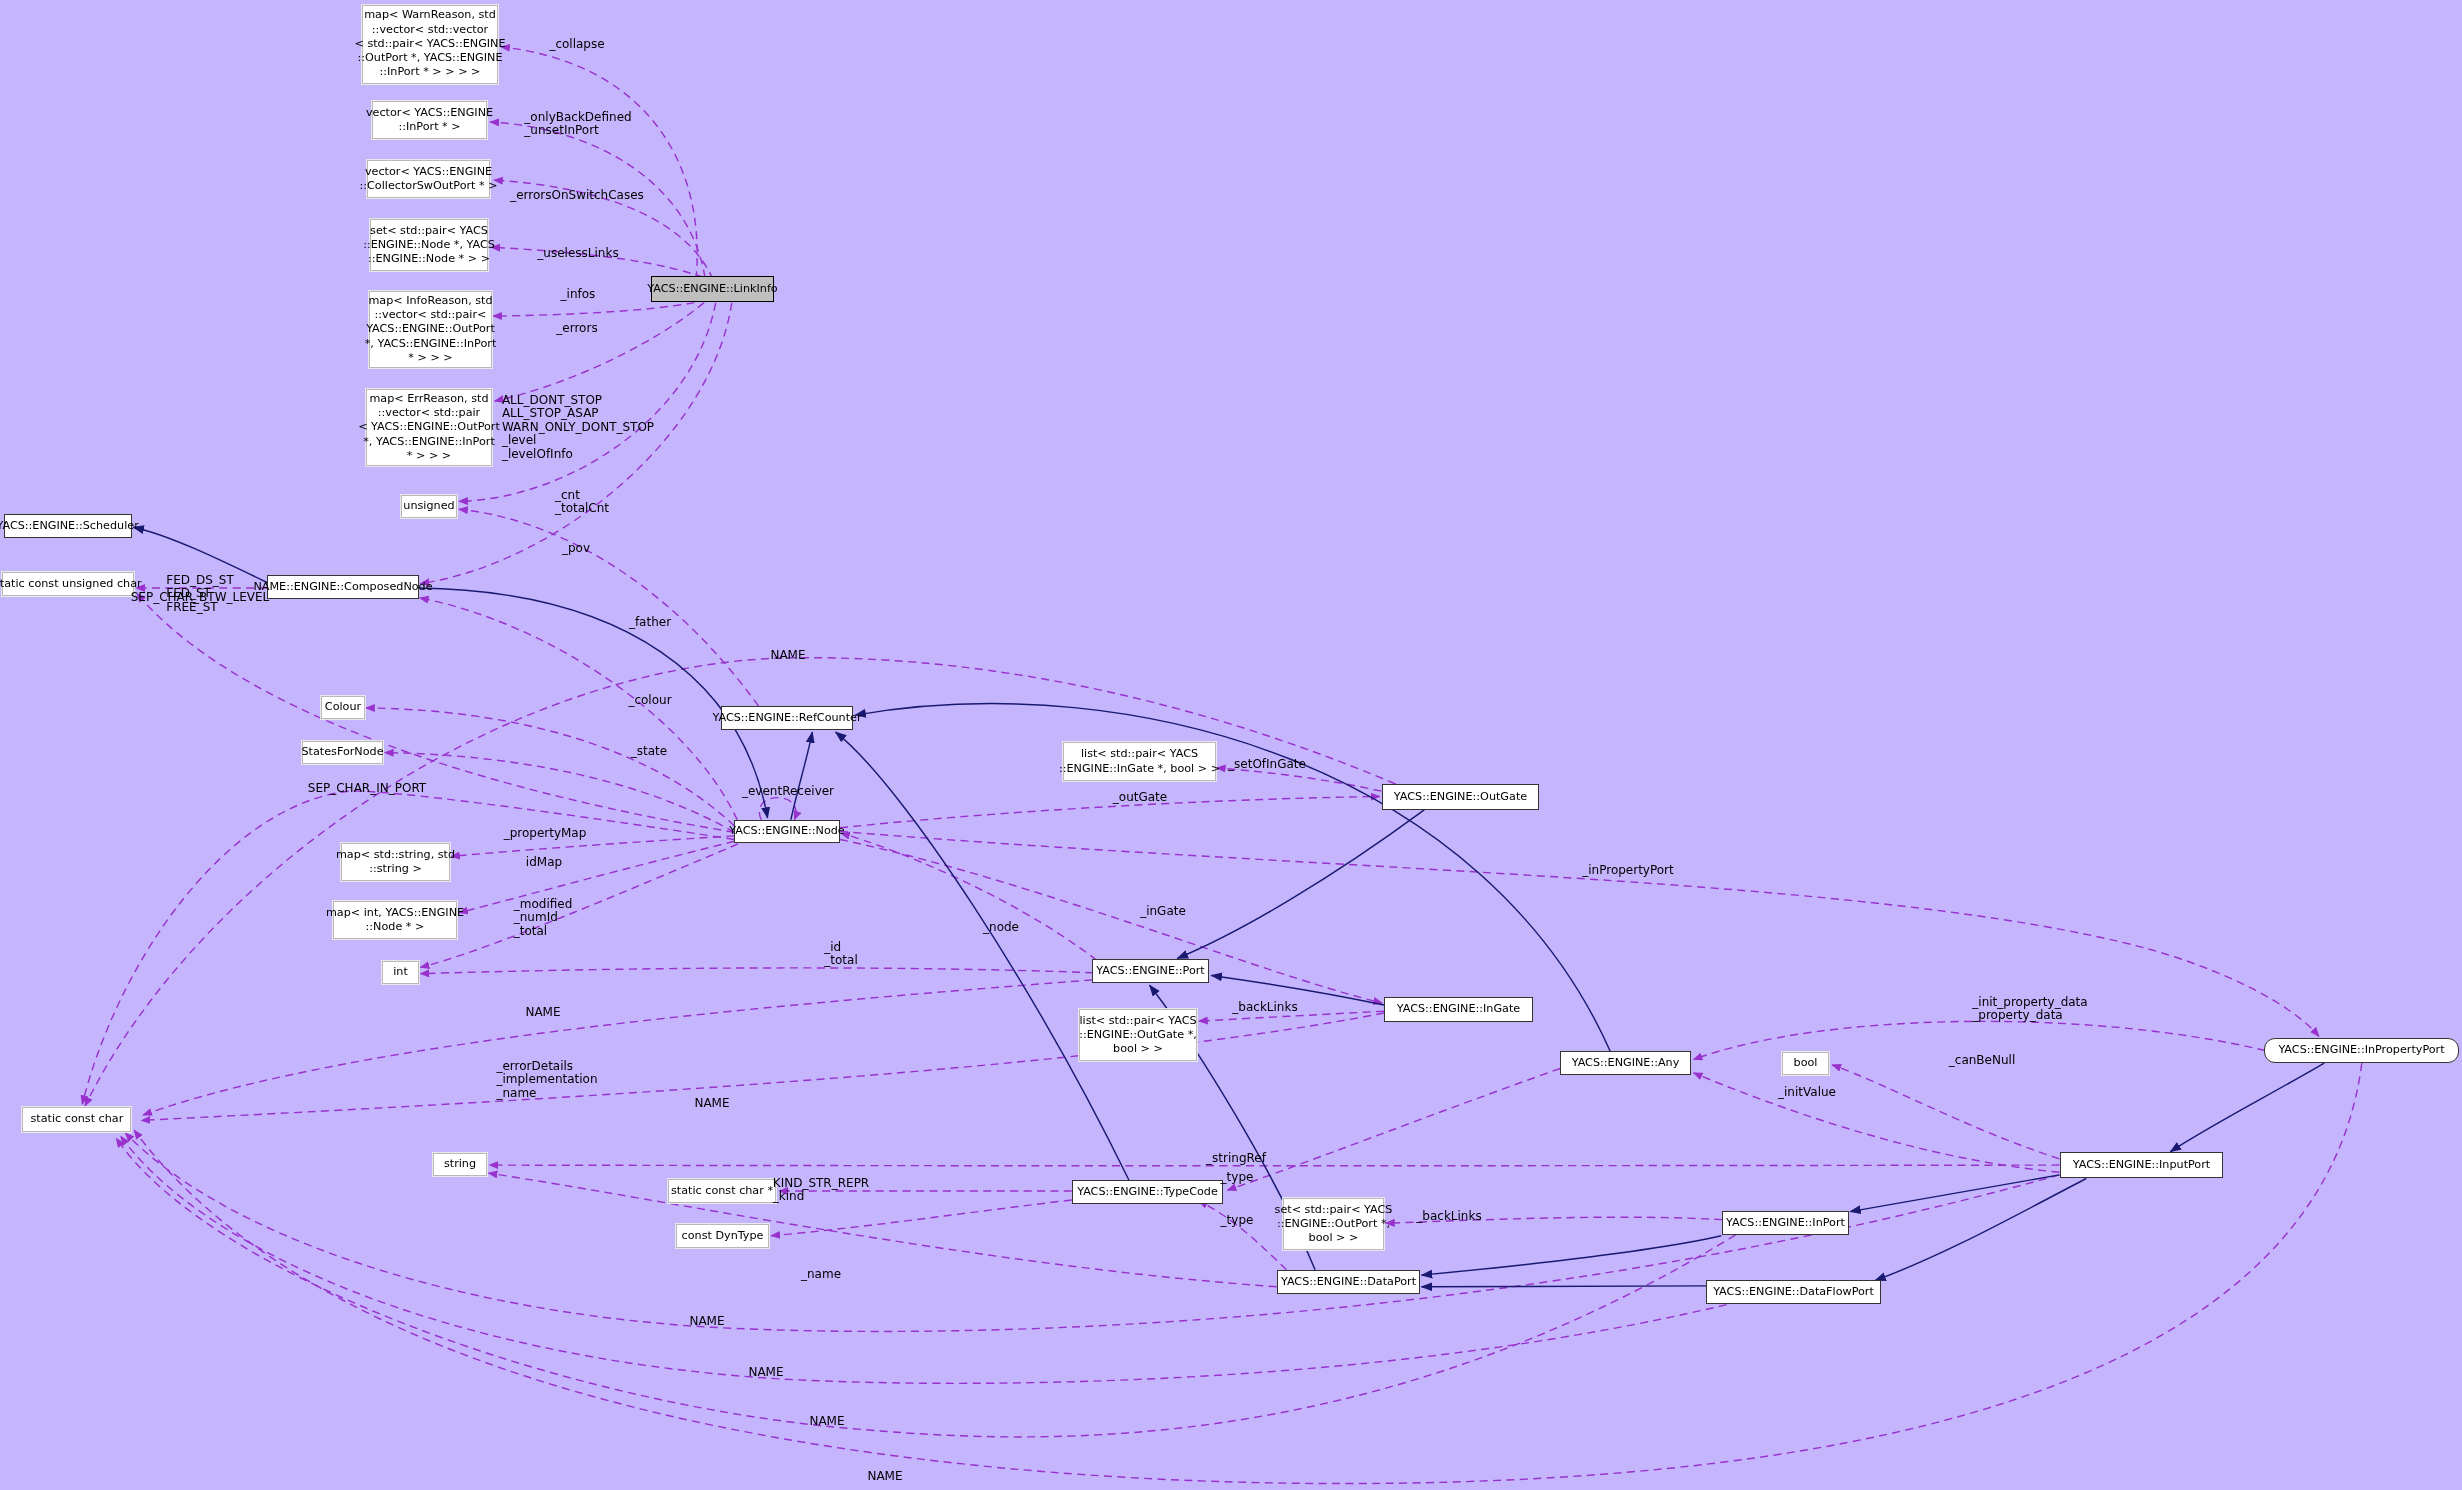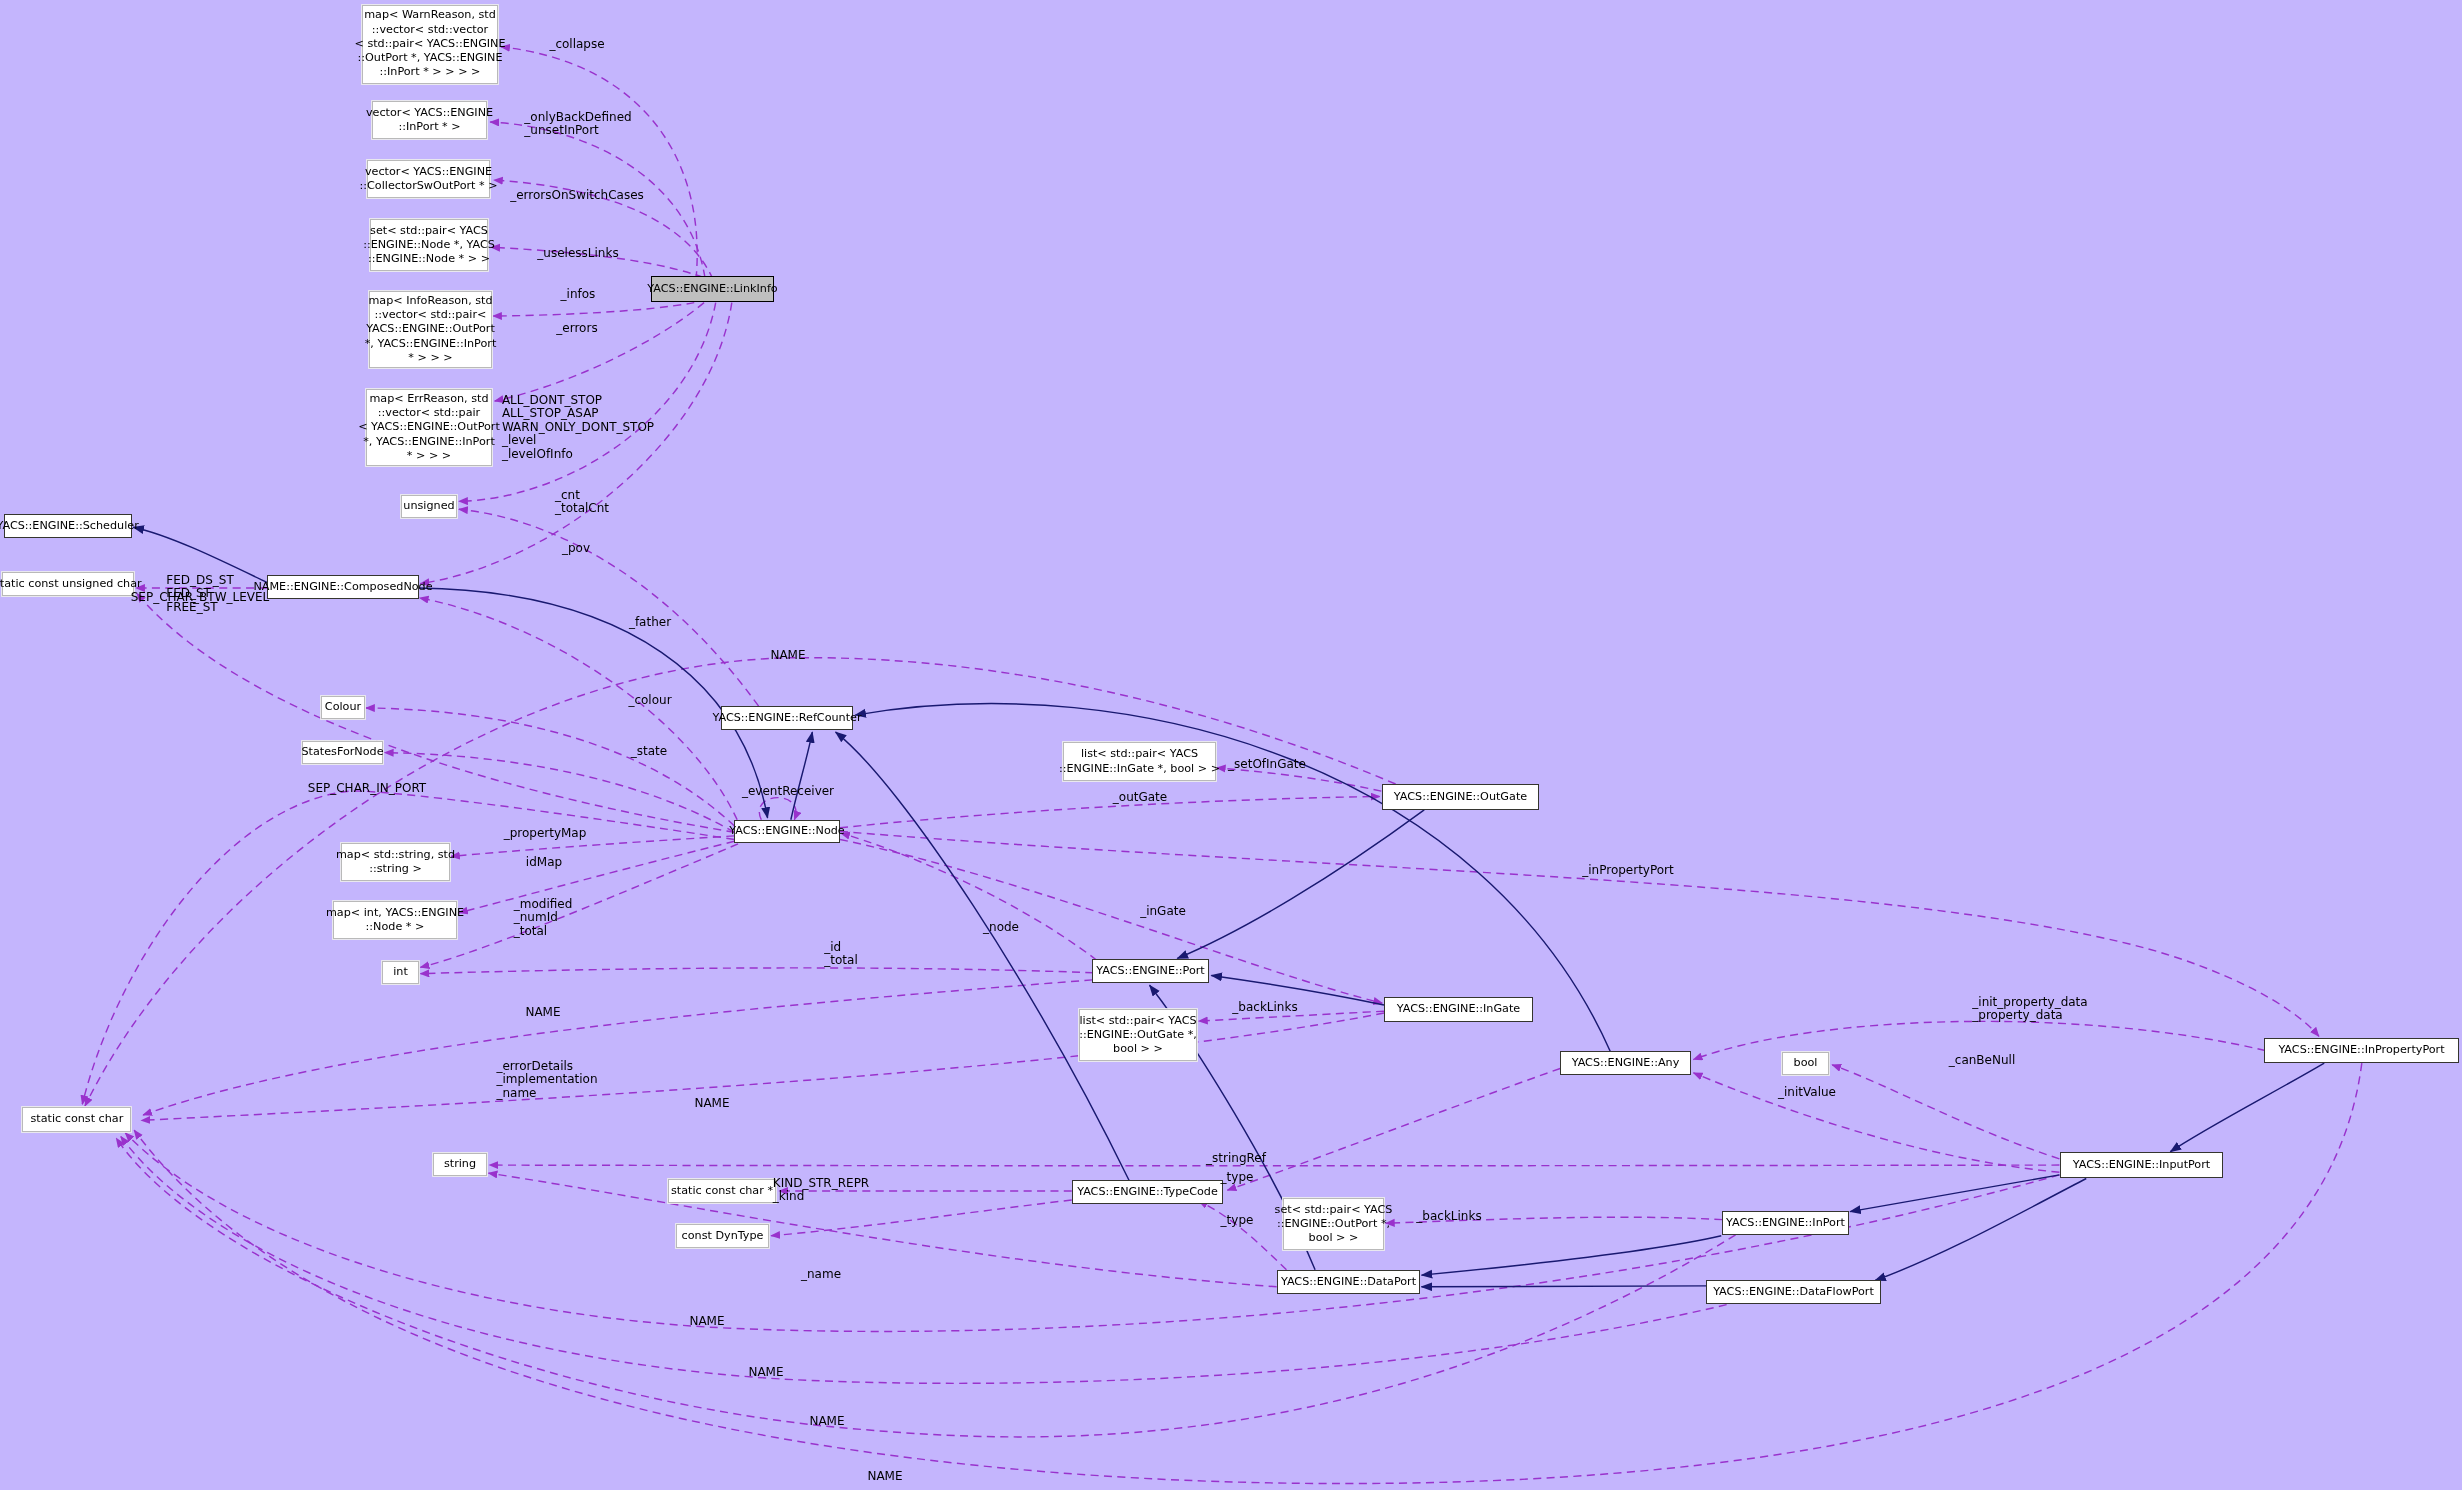--- a/index.html
+++ b/index.html
@@ -180,21 +180,21 @@
       <div>list&lt; std::pair&lt; YACS</div>
       <div>::ENGINE::OutGate *,</div>
       <div>bool &gt; &gt;</div>
     </div>
     <div class="node cls" style="left: 1560px; top: 1051px; width: 131px; height: 24px;">
       <div>YACS::ENGINE::Any</div>
     </div>
     <div class="node plain" style="left: 1782px; top: 1052px; width: 47px; height: 23px;">
       <div>bool</div>
     </div>
-    <div class="node cls" style="left: 2264px; top: 1038px; width: 195px; height: 25px;">
+    <div class="node cls" style="left: 2264px; top: 1038px; width: 195px; height: 25px; border-radius: 11px;">
       <div>YACS::ENGINE::InPropertyPort</div>
     </div>
     <div class="node cls" style="left: 2060px; top: 1152px; width: 163px; height: 26px; text-align: center;">
       <div>YACS::ENGINE::InputPort</div>
     </div>
     <div class="node cls" style="left: 1722px; top: 1211px; width: 127px; height: 24px;">
       <div>YACS::ENGINE::InPort</div>
     </div>
     <div class="node cls" style="left: 1706px; top: 1280px; width: 175px; height: 24px;">
       <div>YACS::ENGINE::DataFlowPort</div>

